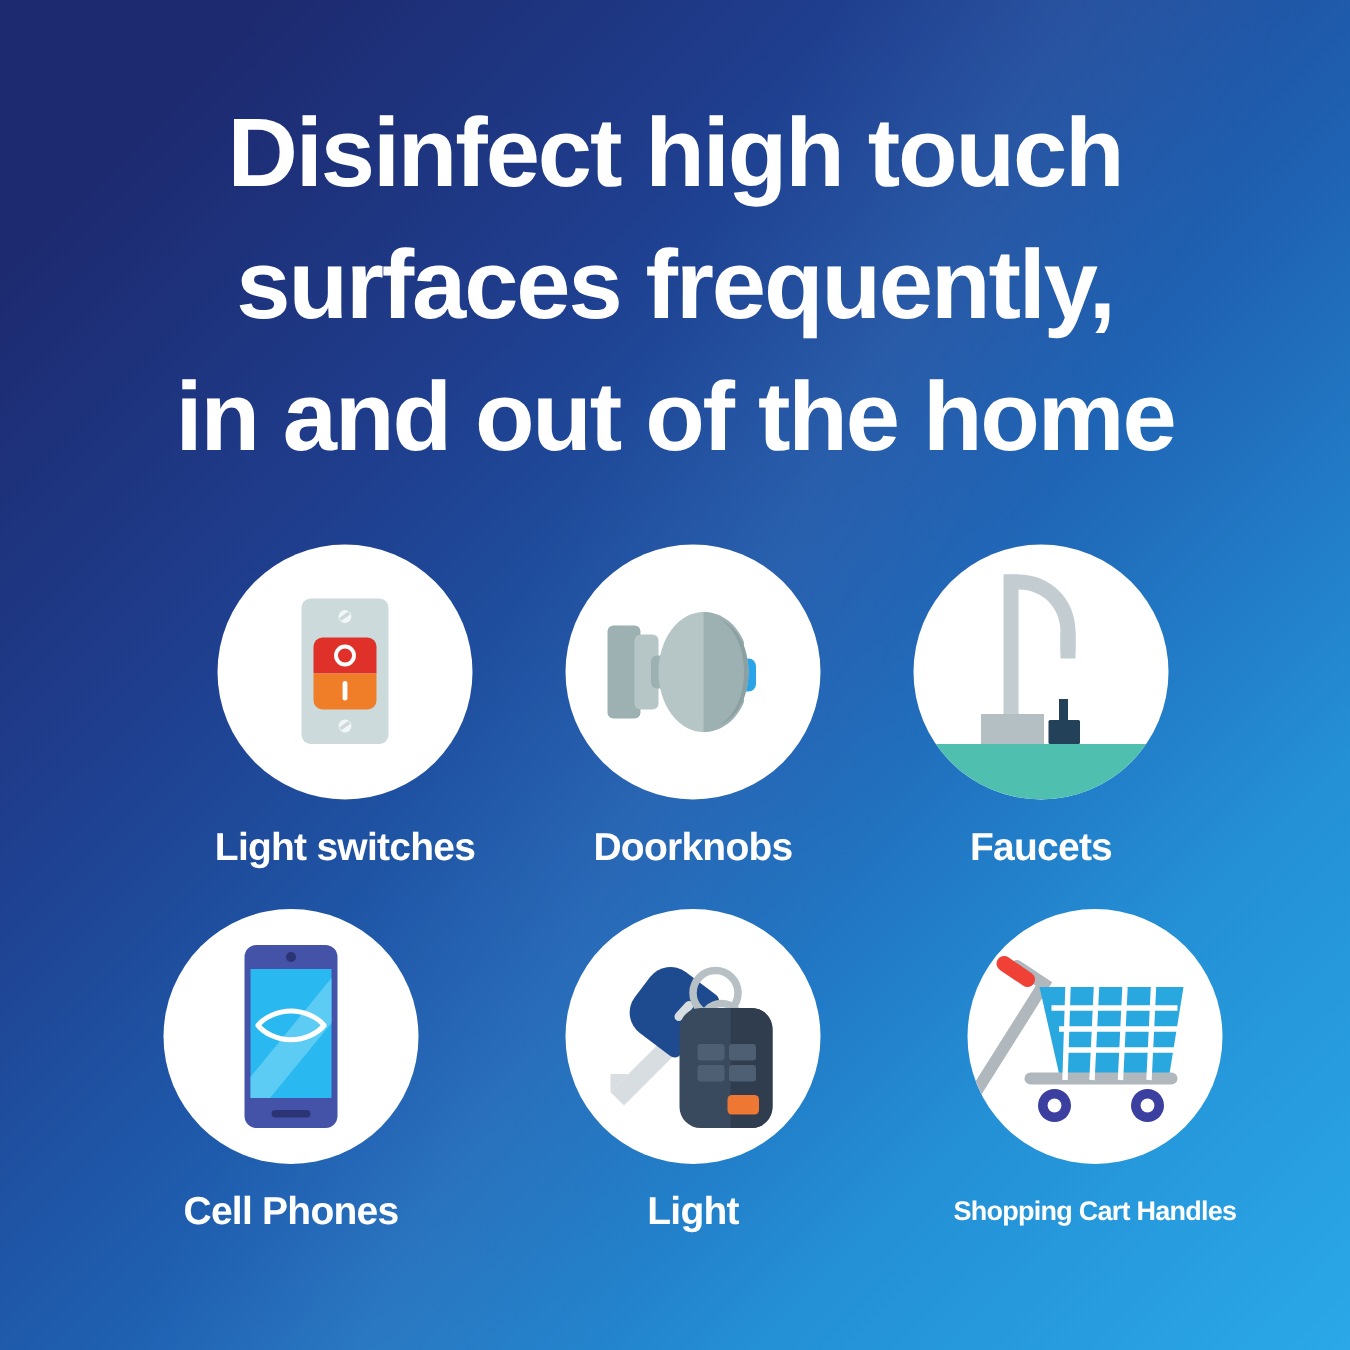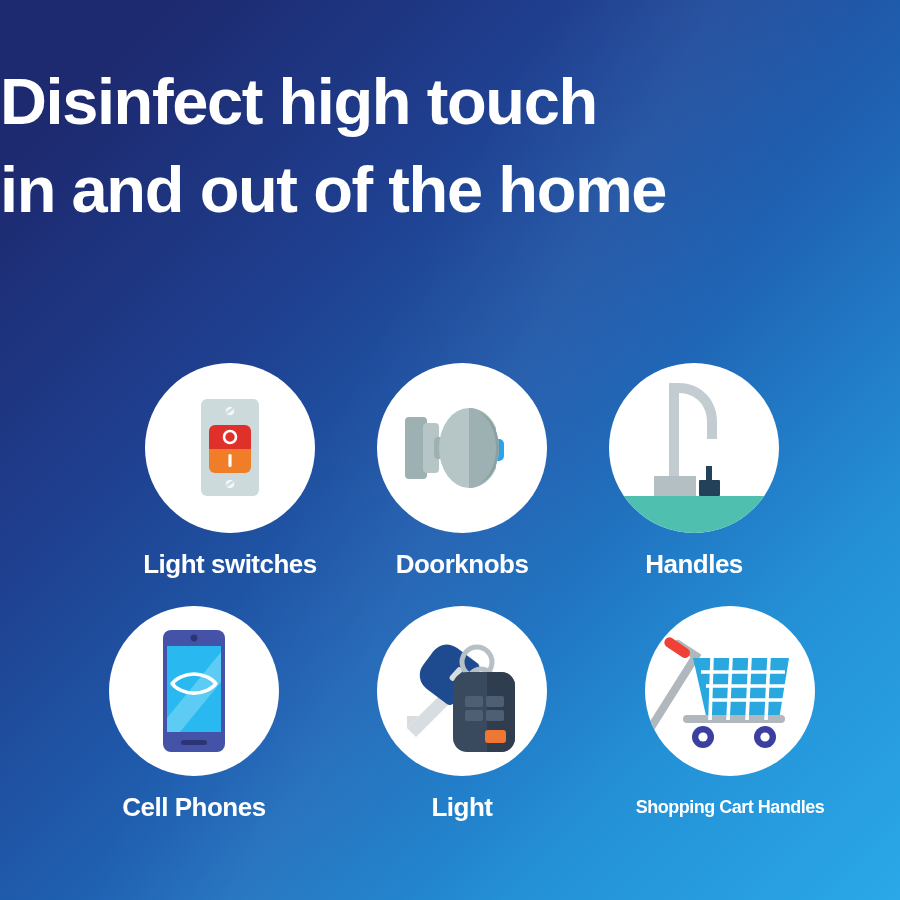--- a/index.html
+++ b/index.html
@@ -39,21 +39,21 @@
         rgba(255,255,255,0.00) 64%);
     pointer-events: none;
   }
 
   
   .headline {
     position: absolute;
     top: 58px;
     left: 0;
     width: 900px;
-    text-align: left;
+    text-align: center;
     color: #ffffff;
     font-weight: bold;
     font-size: 65px;
     line-height: 88px;
     letter-spacing: -1.4px;
     z-index: 3;
   }
   .headline-line { display: block; white-space: nowrap; }
 
   
@@ -101,20 +101,21 @@
   }
   .caption-wide { font-size: 18px; }
 </style>
 </head>
 <body>
 
 <div id="poster">
 
   <div class="headline">
     <span class="headline-line">Disinfect high touch</span>
+    <span class="headline-line">surfaces frequently,</span>
     <span class="headline-line">in and out of the home</span>
   </div>
 
   <div class="grid">
 
     <div class="grid-row row-1">
 
       <div class="cell">
         <div class="circle">
           <svg viewBox="0 0 170 170">
@@ -152,21 +153,21 @@
           <svg viewBox="0 0 170 170">
             <path d="M0 133h170v37H0z" fill="#4fc0b0"></path>
             <path d="M60 20h10v113H60z" fill="#c2ccd1"></path>
             <path d="M60 20h10c22 0 38 17 38 38v14H98V58c0-16-12-28-28-28z" fill="#c2ccd1"></path>
             <rect x="98" y="58" width="10" height="18" fill="#c2ccd1"></rect>
             <rect x="45" y="113" width="42" height="20" fill="#b4bfc4"></rect>
             <rect x="97" y="103" width="6" height="16" fill="#24415a"></rect>
             <rect x="90" y="117" width="21" height="16" rx="1" fill="#24415a"></rect>
           </svg>
         </div>
-        <div class="caption">Handles</div>
+        <div class="caption">Faucets</div>
       </div>
 
     </div>
 
     <div class="grid-row row-2">
 
       <div class="cell">
         <div class="circle">
           <svg viewBox="0 0 170 170">
             <rect x="54" y="24" width="62" height="122" rx="8" fill="#4453a8"></rect>

